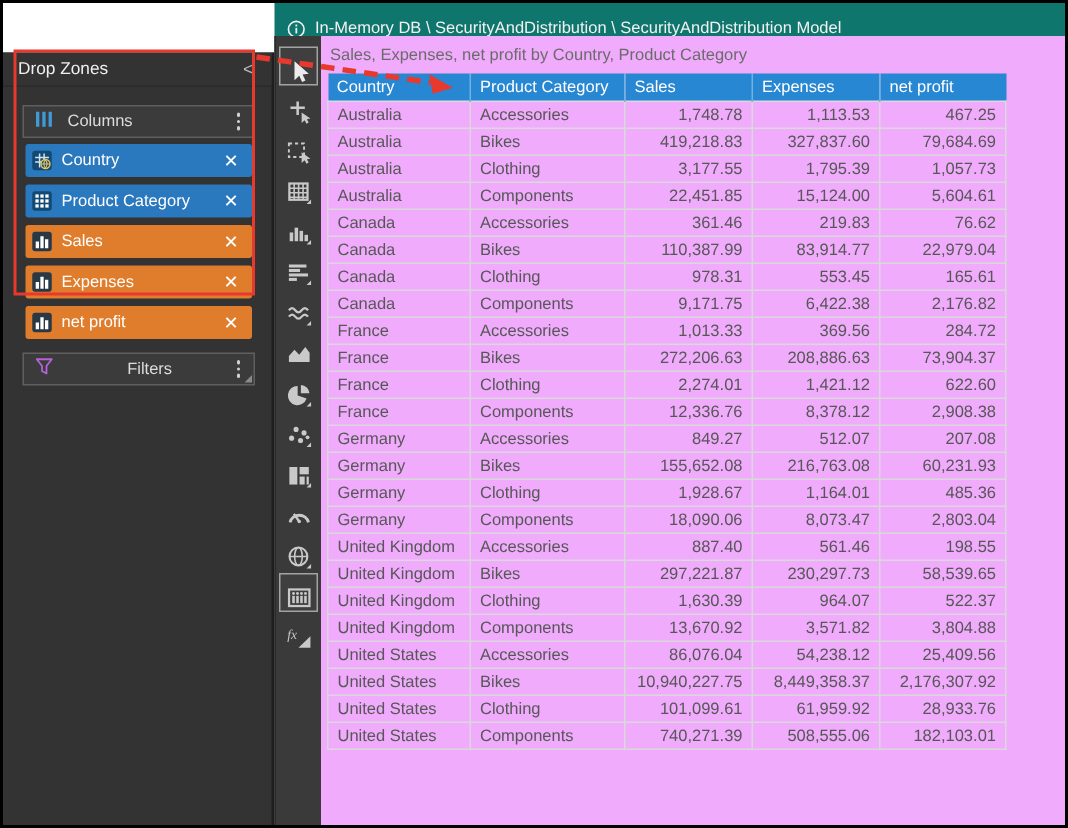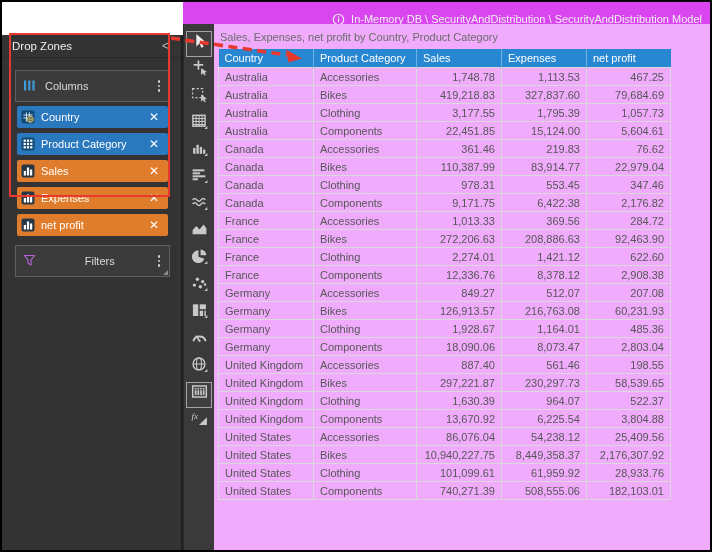--- a/index.html
+++ b/index.html
@@ -15,21 +15,21 @@
     position: absolute; left: 0; top: 0; width: 181px; height: 100%;
     background: #333333; border-right: 2px solid #1e1e1e; color: #e4e4e4; margin-top: 33px;
   }
   .panel-title-bar {
     height: 23px; display: flex; align-items: center; justify-content: space-between;
     padding: 0 10px; background: #333333; border-bottom: 1px solid #2a2a2a;
   }
   .panel-title { font-size: 11.5px; color: #efefef; }
   .collapse-chevron { color: #b9b9b9; font-size: 12px; cursor: pointer; padding: 0 2px; }
   .section-row {
-    margin: 0 11px 0 13px; height: 32px; background: #3b3b3b;
+    margin: 0 11px 0 13px; height: 22px; background: #3b3b3b;
     border: 1px solid #5f5f5f; display: flex; align-items: center;
     padding: 0 6px 0 7px; position: relative;
   }
   .section-row .sec-label { flex: 1; margin-left: 9px; color: #dcdcdc; }
   .columns-section-row { margin-top: 12px; }
   .filters-section-row { margin-top: 9px; text-align: center; }
   .grip { position:absolute; right:1px; bottom:1px; width:0; height:0;
     border-left:5px solid transparent; border-bottom:5px solid #8a8a8a; }
   .dots-menu { display:flex; flex-direction:column; gap:2px; padding:2px 3px; cursor:pointer; }
   .dots-menu i { width:2.5px; height:2.5px; border-radius:50%; background:#d2d2d2; display:block; }
@@ -37,32 +37,32 @@
   .chip {
     height: 22px; border-radius: 2px; margin-bottom: 5px;
     display: flex; align-items: center; padding: 0 7px 0 4px;
     color: #fff; cursor: grab;
   }
   .chip .chip-label { flex: 1; margin-left: 6px; font-size: 11px; }
   .chip .chip-close { color: #fff; font-size: 12px; line-height: 1; cursor: pointer; padding: 1px 2px; }
   
   .topbar {
     position: absolute; left: 181px; top: 0; right: 0; height: 34px;
-    background: #d946ef; display: flex; align-items: center; padding: 0 8px; justify-content: flex-end;
+    background: #0f766e; display: flex; align-items: center; padding: 0 8px;
   }
   .topbar .breadcrumb { color: #f2f2f2; margin-left: 6px; font-size: 11px; }
   
   .toolbar {
     position: absolute; left: 181px; top: 22px; bottom: 0; width: 31px;
     background: #3a3a3a; border-left: 1px solid #2a2a2a;
     display: flex; flex-direction: column; align-items: center; padding-top: 7px;
   }
   .tool-btn {
     width: 26px; height: 26px; margin-bottom: 1px; border: 1px solid transparent;
-    display: flex; align-items: flex-start; justify-content: center; cursor: pointer;
+    display: flex; align-items: flex-end; justify-content: center; cursor: pointer;
   }
   .tool-btn.selected { border-color: #a3a3a3; background: #3f3f3f; }
   
   .content {
     position: absolute; left: 212px; top: 22px; right: 0; bottom: 0;
     background: #f0abfc; overflow: hidden;
   }
   .chart-title { padding: 7px 0 6px 6px; color: #6b6b6b; font-size: 11px; }
   table.datagrid { border-collapse: collapse; margin-left: 4px; table-layout: fixed; }
   table.datagrid th {
@@ -413,42 +413,42 @@
             <td class="">Bikes</td>
             <td class="num">110,387.99</td>
             <td class="num">83,914.77</td>
             <td class="num">22,979.04</td>
           </tr>
           <tr>
             <td class="">Canada</td>
             <td class="">Clothing</td>
             <td class="num">978.31</td>
             <td class="num">553.45</td>
-            <td class="num">347.46</td>
+            <td class="num">165.61</td>
           </tr>
           <tr>
             <td class="">Canada</td>
             <td class="">Components</td>
             <td class="num">9,171.75</td>
             <td class="num">6,422.38</td>
             <td class="num">2,176.82</td>
           </tr>
           <tr>
             <td class="">France</td>
             <td class="">Accessories</td>
             <td class="num">1,013.33</td>
             <td class="num">369.56</td>
             <td class="num">284.72</td>
           </tr>
           <tr>
             <td class="">France</td>
             <td class="">Bikes</td>
             <td class="num">272,206.63</td>
             <td class="num">208,886.63</td>
-            <td class="num">92,463.90</td>
+            <td class="num">73,904.37</td>
           </tr>
           <tr>
             <td class="">France</td>
             <td class="">Clothing</td>
             <td class="num">2,274.01</td>
             <td class="num">1,421.12</td>
             <td class="num">622.60</td>
           </tr>
           <tr>
             <td class="">France</td>
@@ -460,21 +460,21 @@
           <tr>
             <td class="">Germany</td>
             <td class="">Accessories</td>
             <td class="num">849.27</td>
             <td class="num">512.07</td>
             <td class="num">207.08</td>
           </tr>
           <tr>
             <td class="">Germany</td>
             <td class="">Bikes</td>
-            <td class="num">126,913.57</td>
+            <td class="num">155,652.08</td>
             <td class="num">216,763.08</td>
             <td class="num">60,231.93</td>
           </tr>
           <tr>
             <td class="">Germany</td>
             <td class="">Clothing</td>
             <td class="num">1,928.67</td>
             <td class="num">1,164.01</td>
             <td class="num">485.36</td>
           </tr>
@@ -503,21 +503,21 @@
             <td class="">United Kingdom</td>
             <td class="">Clothing</td>
             <td class="num">1,630.39</td>
             <td class="num">964.07</td>
             <td class="num">522.37</td>
           </tr>
           <tr>
             <td class="">United Kingdom</td>
             <td class="">Components</td>
             <td class="num">13,670.92</td>
-            <td class="num">6,225.54</td>
+            <td class="num">3,571.82</td>
             <td class="num">3,804.88</td>
           </tr>
           <tr>
             <td class="">United States</td>
             <td class="">Accessories</td>
             <td class="num">86,076.04</td>
             <td class="num">54,238.12</td>
             <td class="num">25,409.56</td>
           </tr>
           <tr>

